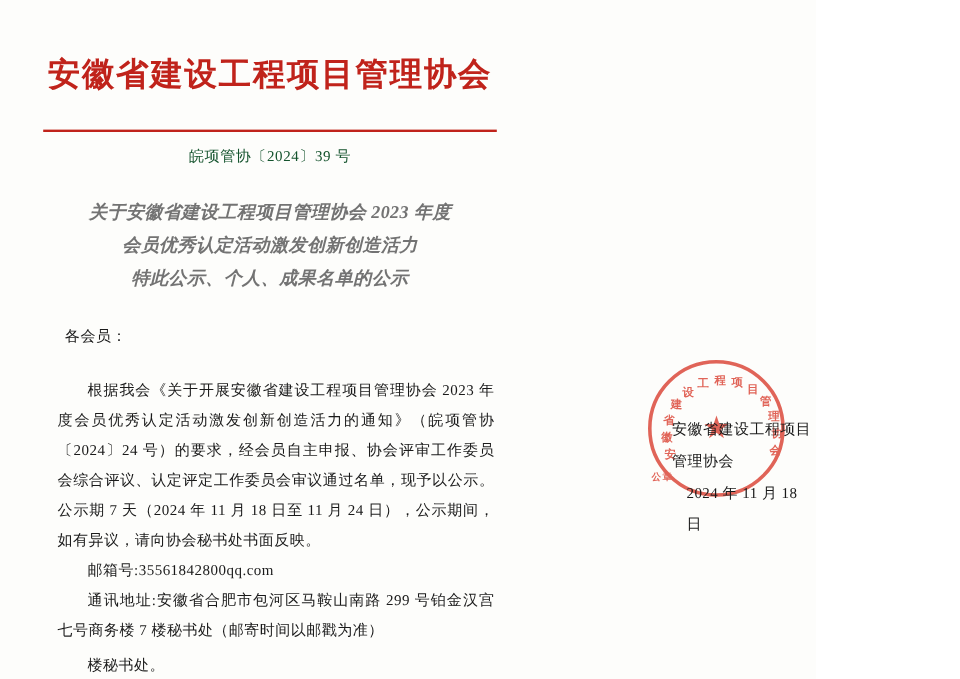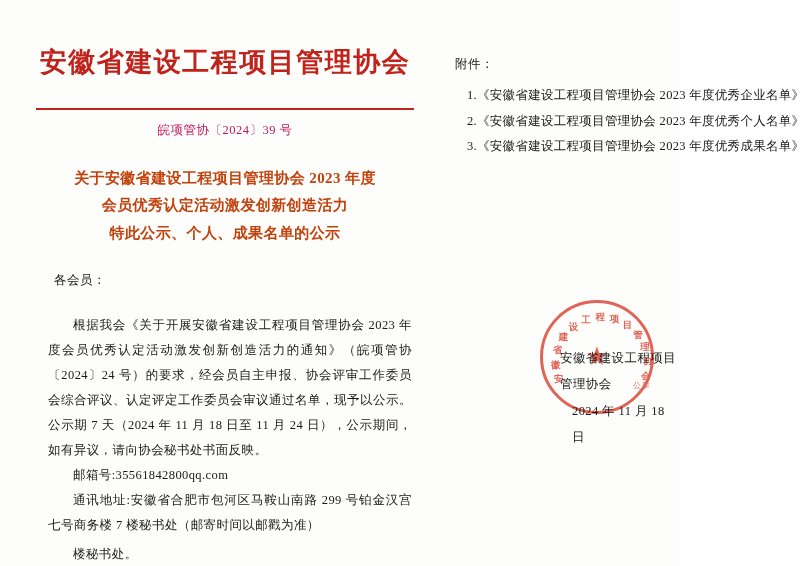--- a/index.html
+++ b/index.html
@@ -41,30 +41,31 @@
   .red-rule {
     height: 2px;
     background: #c0231b;
     margin: 26px 6px 0 6px;
   }
   .doc-number {
     text-align: center;
     font-size: 12.5px;
     margin-top: 12px;
     letter-spacing: 0.5px;
-    color: #be185d;
+    color: #14532d;
   }
   .doc-title {
     margin-top: 26px;
     text-align: center;
     font-size: 15px;
     font-weight: bold;
     line-height: 1.85;
     letter-spacing: 0.4px;
-    color: #c2410c;
+    color: #737373;
+    font-style: italic;
   }
   .salutation {
     margin-top: 24px;
     margin-left: 24px;
     font-size: 12.5px;
     letter-spacing: 0.5px;
   }
   .body-text {
     margin-top: 24px;
     margin-left: 18px;
@@ -153,25 +154,26 @@
     top: 50%;
     font-size: 9.5px;
     color: #d93a2b;
     font-weight: bold;
     transform-origin: 0 0;
     white-space: nowrap;
   }
   .seal-bottom {
     position: absolute;
     width: 108px;
-    text-align: right;
-    bottom: 20px;
+    text-align: left;
+    bottom: 8px;
     font-size: 8px;
     color: #d93a2b;
     letter-spacing: 1px;
+    font-weight: bold;
   }
 </style>
 </head>
 <body>
 
 <div class="page">
 
   <div class="left-col">
     <div class="org-title">安徽省建设工程项目管理协会</div>
     <div class="red-rule"></div>
@@ -187,28 +189,20 @@
 
     <div class="body-text">
       <span class="indent">根据我会《关于开展安徽省建设工程项目管理协会 2023 年度会员优秀认定活动激发创新创造活力的通知》（皖项管协〔2024〕24 号）的要求，经会员自主申报、协会评审工作委员会综合评议、认定评定工作委员会审议通过名单，现予以公示。公示期 7 天（2024 年 11 月 18 日至 11 月 24 日），公示期间，如有异议，请向协会秘书处书面反映。</span>
       <span class="indent">邮箱号:35561842800qq.com</span>
       <span class="indent">通讯地址:安徽省合肥市包河区马鞍山南路 299 号铂金汉宫七号商务楼 7 楼秘书处（邮寄时间以邮戳为准）</span>
     </div>
 
     <div class="closing">楼秘书处。</div>
   </div>
 
-  <div class="right-col">
-    <div class="attach-label">附件：</div>
-    <ul class="attach-list">
-      <li>1.《安徽省建设工程项目管理协会 2023 年度优秀企业名单》</li>
-      <li>2.《安徽省建设工程项目管理协会 2023 年度优秀个人名单》</li>
-      <li>3.《安徽省建设工程项目管理协会 2023 年度优秀成果名单》</li>
-    </ul>
-  </div>
 
   <div class="seal">
     <div class="seal-star">★</div>
     <div class="seal-text">
       <span style="transform: rotate(-110deg) translate(0,-46px) rotate(110deg);">安</span>
       <span style="transform: rotate(-92deg) translate(0,-46px) rotate(92deg);">徽</span>
       <span style="transform: rotate(-74deg) translate(0,-46px) rotate(74deg);">省</span>
       <span style="transform: rotate(-56deg) translate(0,-46px) rotate(56deg);">建</span>
       <span style="transform: rotate(-38deg) translate(0,-46px) rotate(38deg);">设</span>
       <span style="transform: rotate(-20deg) translate(0,-46px) rotate(20deg);">工</span>

